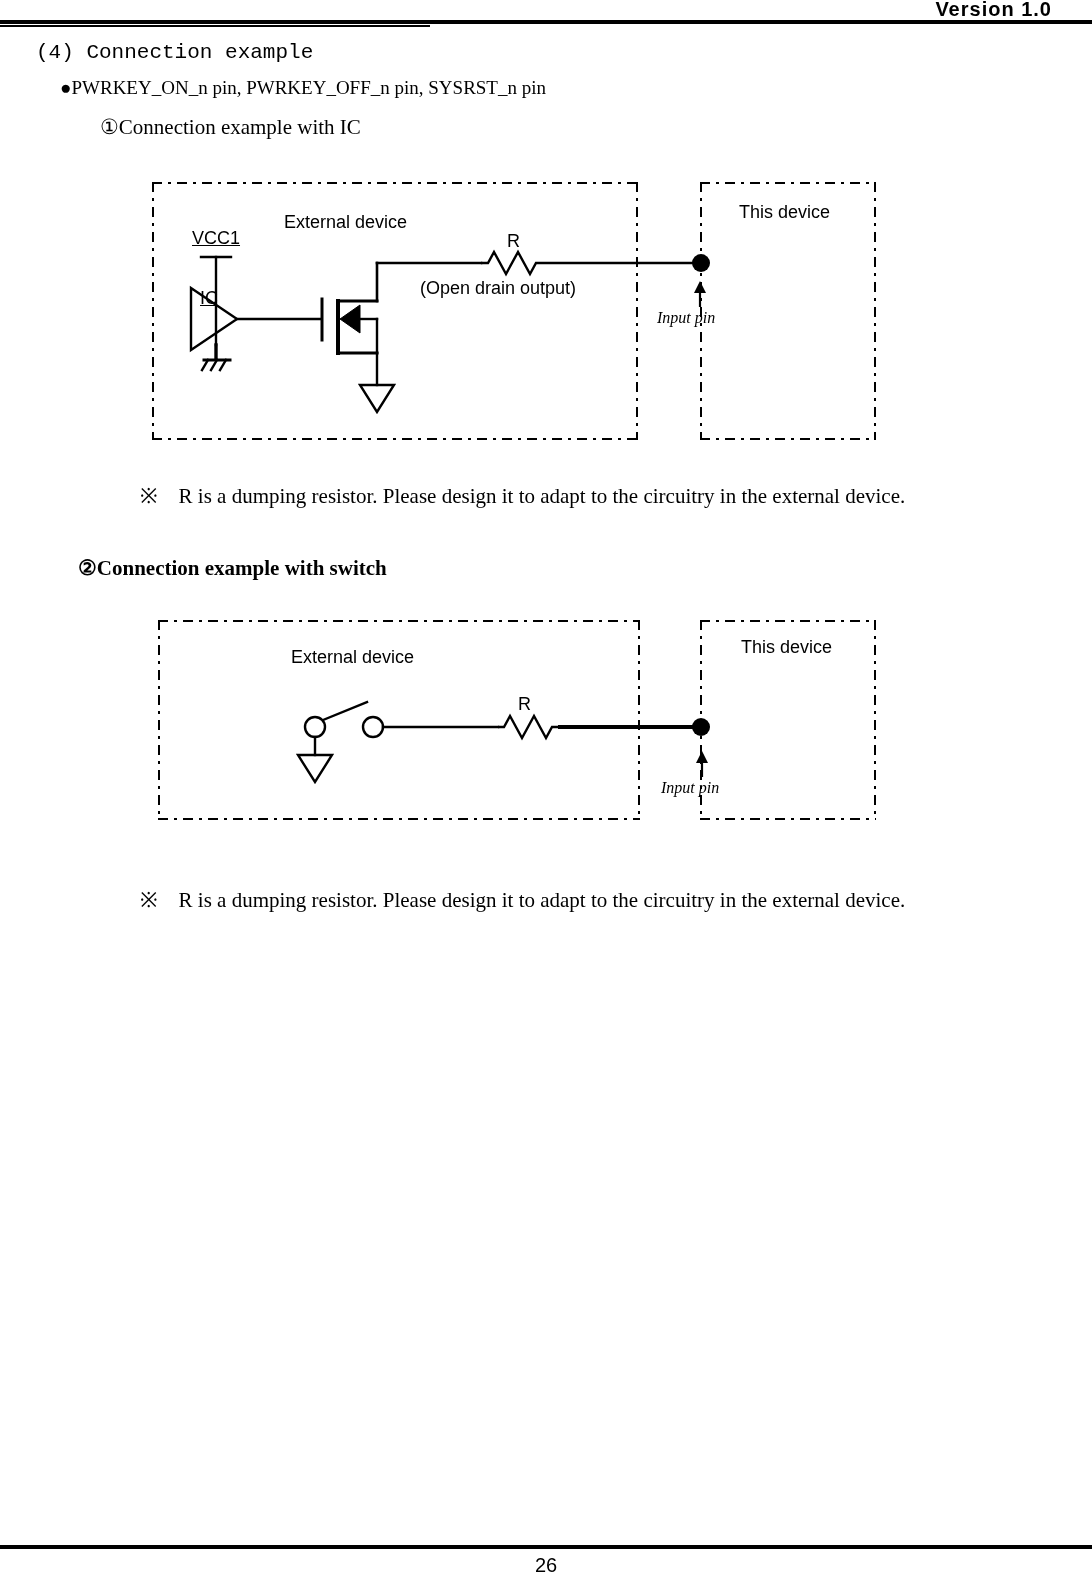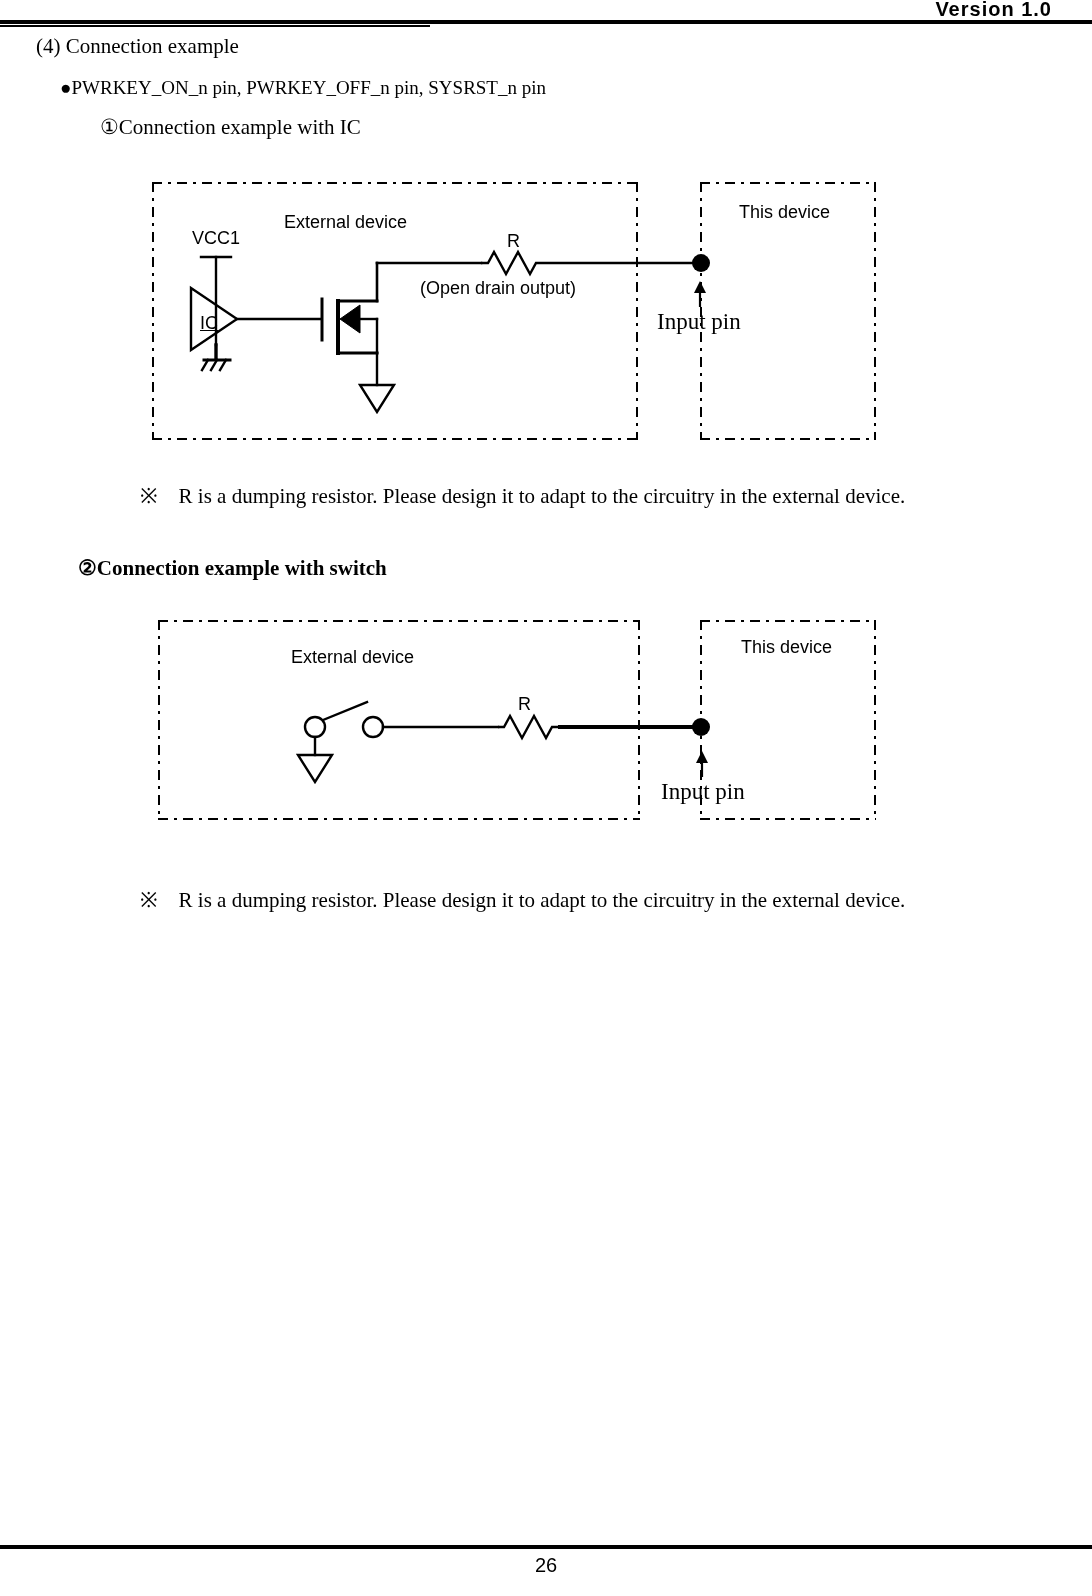--- a/index.html
+++ b/index.html
@@ -45,21 +45,21 @@
   }
 
   
   .txt {
     position: absolute;
     white-space: nowrap;
     font-family: "Liberation Serif", serif;
     font-size: 21px;
     line-height: 1;
   }
-  .t-section   { left: 36px;  top: 36px; }
+  .t-section   { left: 36px;  top: 42px; font-family: Liberation Mono, monospace; }
   .t-bullet    { left: 60px;  top: 78px; font-size: 19px; }
   .t-sub1      { left: 78px;  top: 117px; margin-left: 22px; }
   .t-sub2      { left: 78px;  top: 558px; font-weight: bold; }
   .t-note1     { left: 140px; top: 486px; }
   .t-note2     { left: 140px; top: 890px; }
 
   
   .diagram {
     position: absolute;
     left: 0;
@@ -100,22 +100,23 @@
   }
   .circlabel {
     position: absolute;
     font-family: "Liberation Sans", sans-serif;
     font-size: 18px;
     white-space: nowrap;
   }
   .serif-label {
     position: absolute;
     font-family: "Liberation Serif", serif;
-    font-size: 23px;
-    white-space: nowrap;
+    font-size: 16px;
+    white-space: nowrap;
+    font-style: italic;
   }
 
   svg { display: block; }
   .svg-layer {
     position: absolute;
     left: 0;
     top: 0;
     pointer-events: none;
   }
 
@@ -164,22 +165,22 @@
   <div class="dashdot-box" style="left:700px; top:182px; width:176px; height:258px;">
     <div class="edge-t"></div>
     <div class="edge-b"></div>
     <div class="edge-l"></div>
     <div class="edge-r"></div>
   </div>
 
   <div class="boxlabel" style="left:284px; top:212px;">External device</div>
   <div class="boxlabel" style="left:739px; top:202px;">This device</div>
 
-  <div class="circlabel" style="left:192px; top:228px;">VCC1</div>
-  <div class="circlabel" style="left:200px; top:313px;text-decoration:underline;">IC</div>
+  <div class="circlabel" style="left:192px; top:228px;text-decoration:underline;">VCC1</div>
+  <div class="circlabel" style="left:200px; top:288px;text-decoration:underline;">IC</div>
   <div class="circlabel" style="left:507px; top:231px;">R</div>
   <div class="circlabel" style="left:420px; top:278px;">(Open drain output)</div>
   <div class="serif-label" style="left:657px; top:309px;">Input pin</div>
 
   <svg class="svg-layer" width="1092" height="1596" viewBox="0 0 1092 1596" xmlns="http://www.w3.org/2000/svg">
     <g stroke="#000" fill="none" stroke-width="2.4" stroke-linecap="square">
 
       <line x1="201" y1="257" x2="231" y2="257"></line>
 
       <line x1="216" y1="257" x2="216" y2="345"></line>

